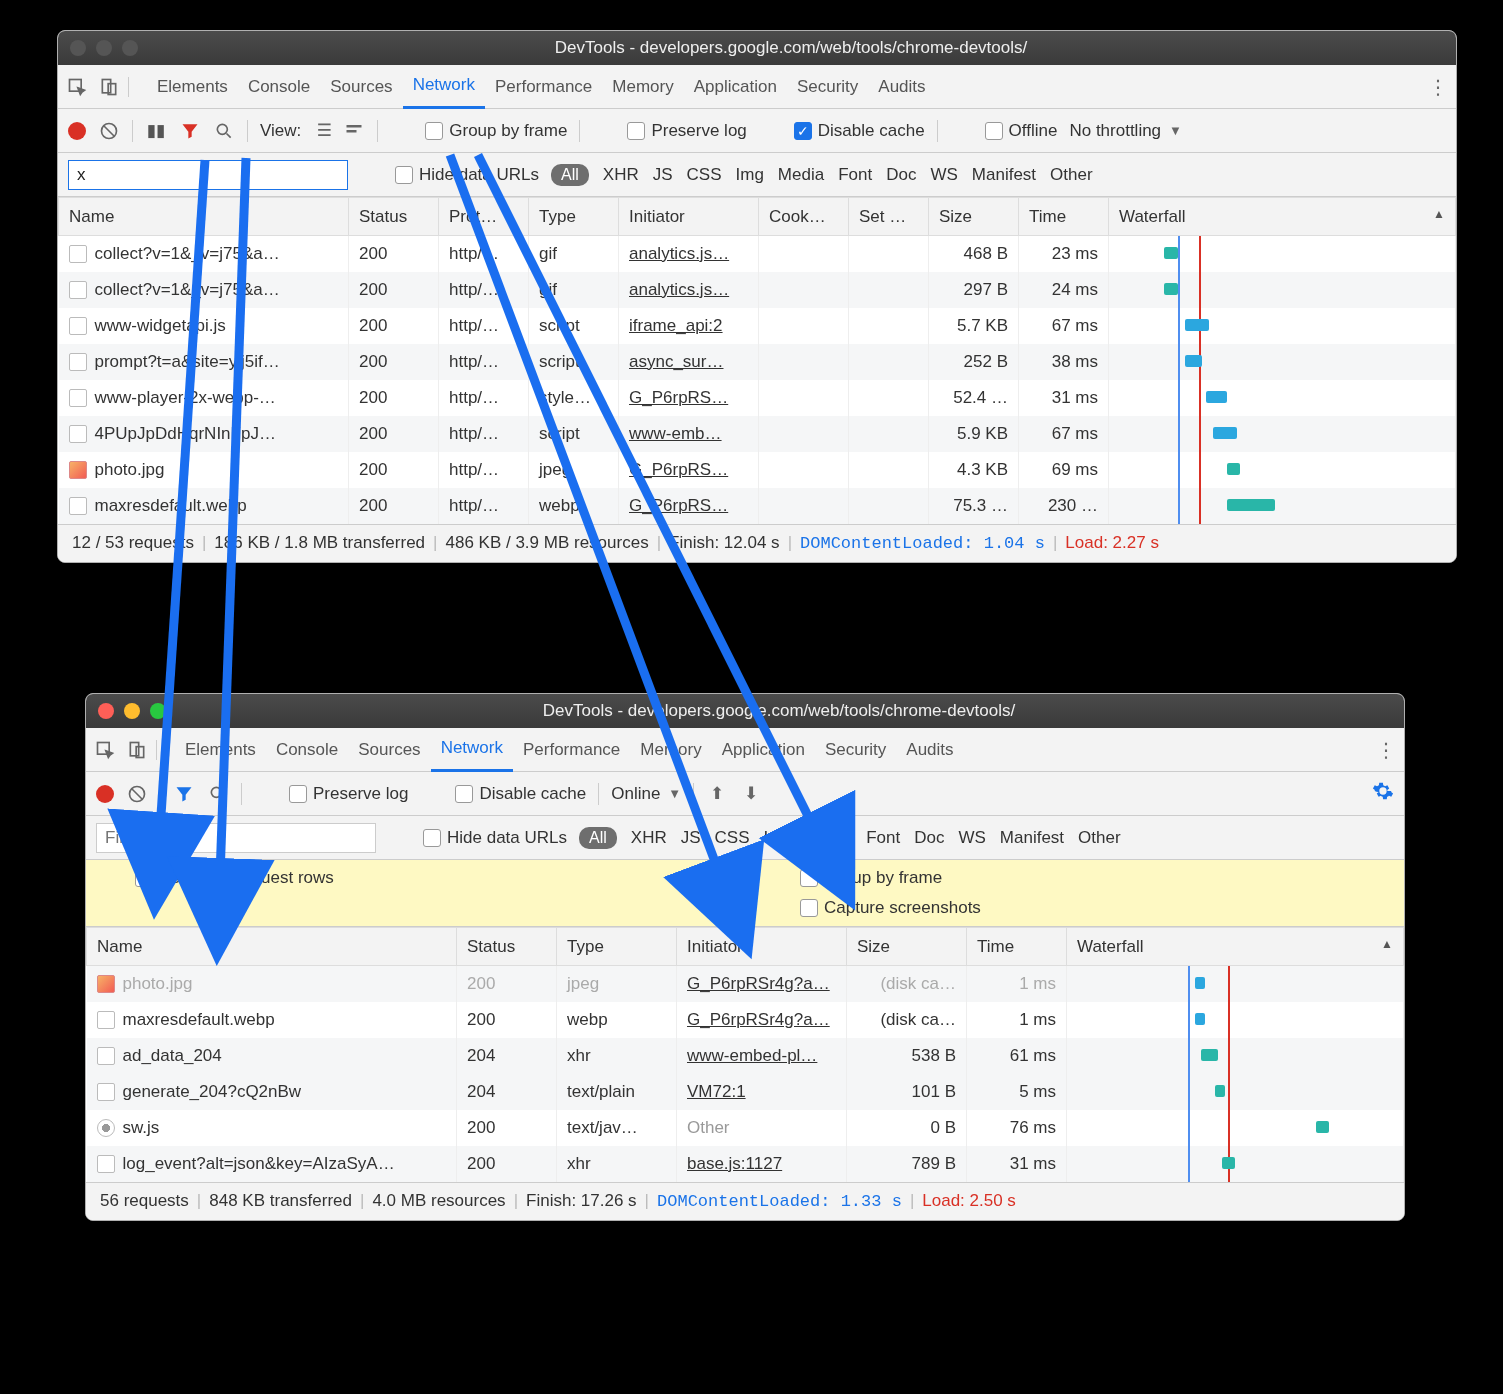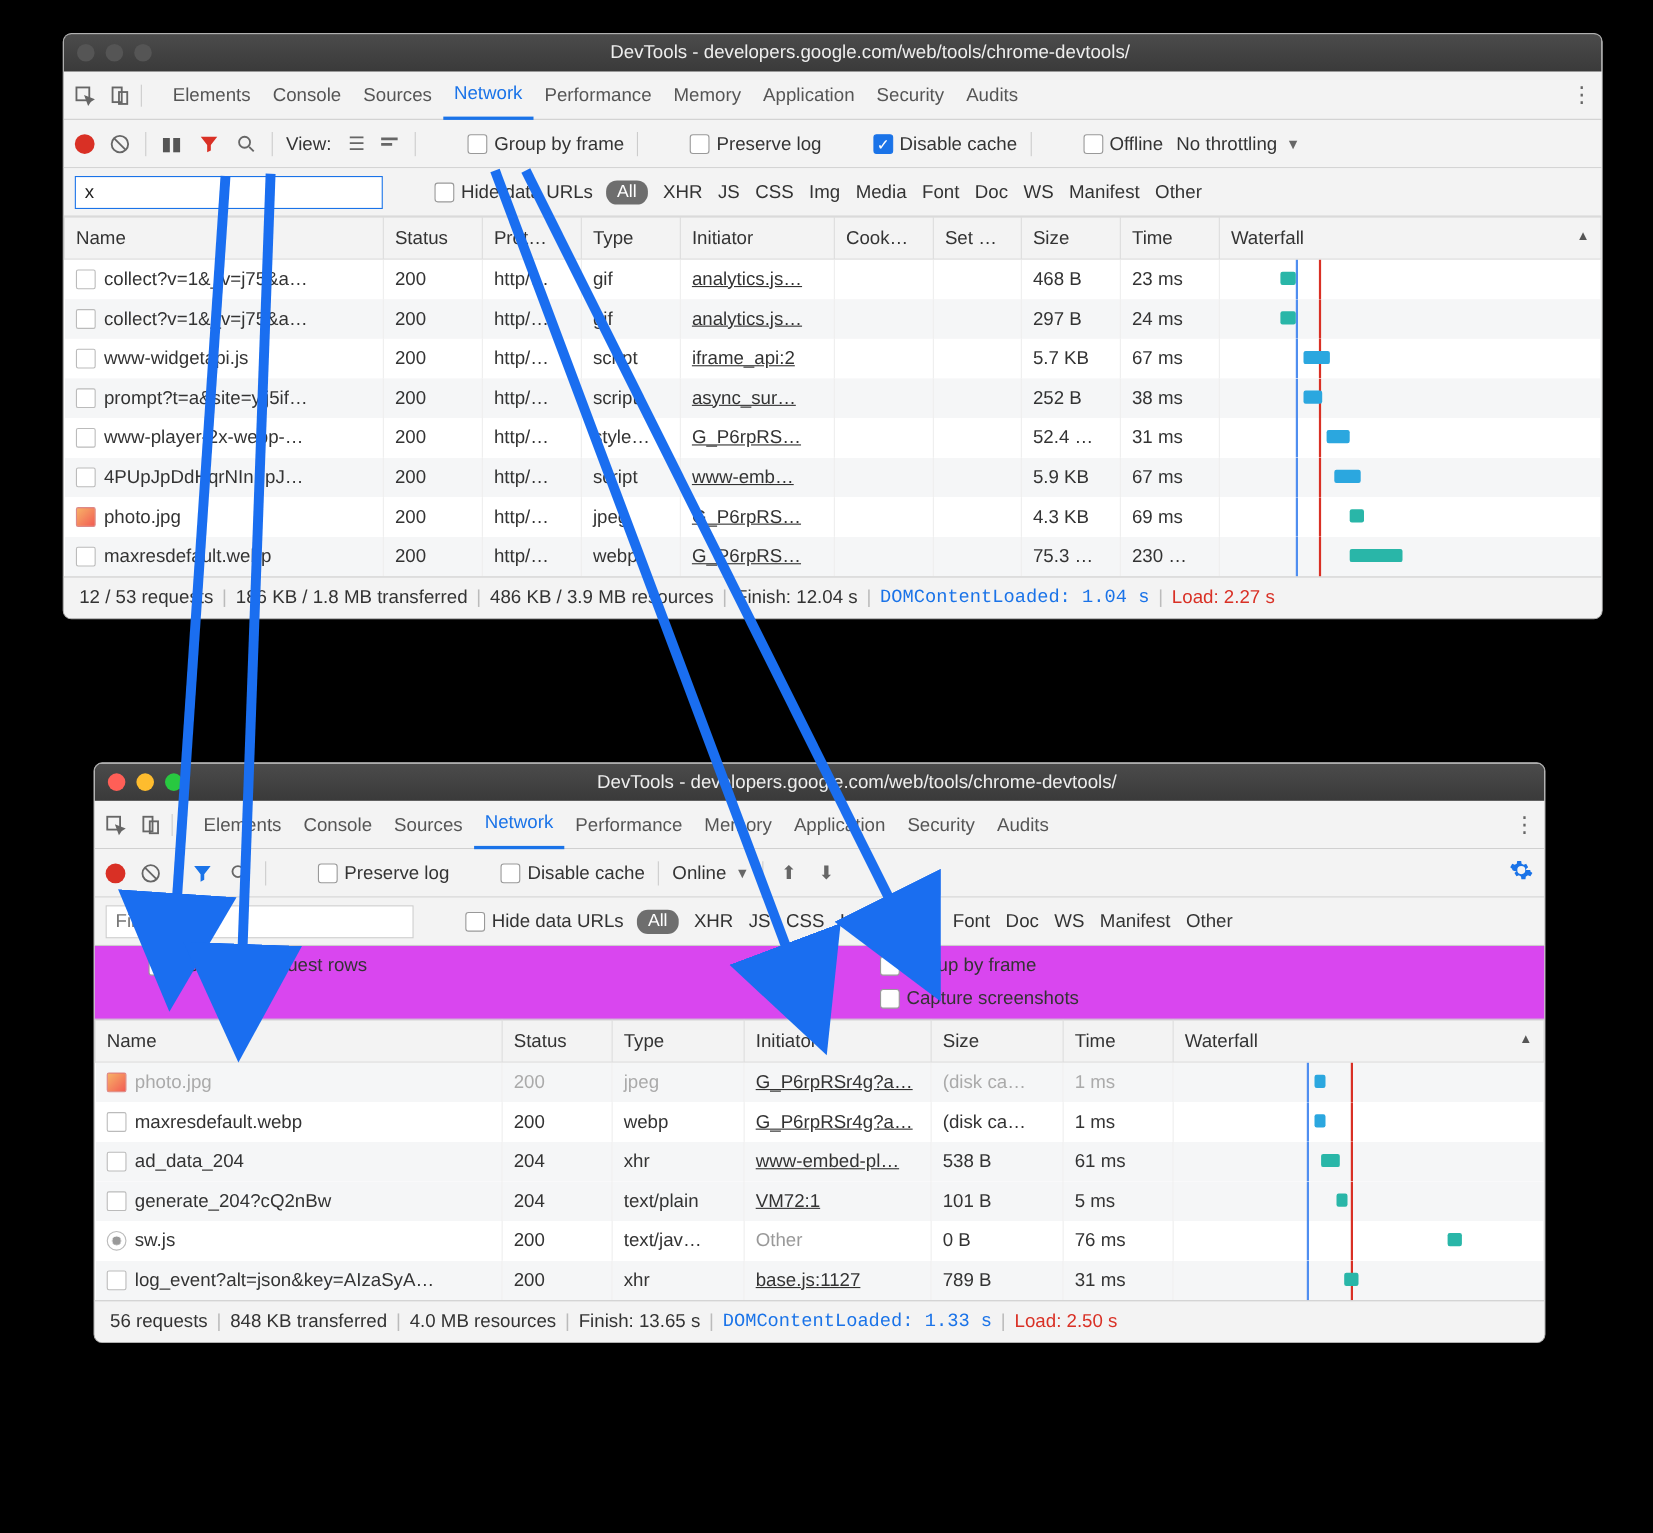--- a/index.html
+++ b/index.html
@@ -63,41 +63,41 @@
     font-size:17px; color:#333; white-space:nowrap;
   }
   .filter-input{
     width:280px; height:30px; border:1px solid #1a73e8; background:#fff;
     padding:0 8px; font-size:17px; color:#222;
   }
   .filter-input.placeholder{ border-color:#ccc; color:#a16207;}
   .pill{background:#6e6e6e;color:#fff;border-radius:10px;padding:2px 10px;font-size:16px;}
   .ftype{color:#333;}
   .settings-row{
-    display:flex; border-bottom:1px solid #ccc; background:#d946ef; padding:8px 14px;
+    display:flex; border-bottom:1px solid #ccc; background:#fef9c3; padding:8px 14px;
     gap:40px;
   }
   .settings-col{flex:1; display:flex; flex-direction:column; gap:10px;}
   .table{ width:100%; border-collapse:collapse; font-size:17px;}
   .table th{
     background:#f3f3f3; border:1px solid #ddd; text-align:left; padding:6px 10px;
     font-weight:400; color:#333; height:38px;
   }
   .table th.sorted::after{content:"▲"; float:right; font-size:12px; color:#555;}
   .table td{
     border-right:1px solid #eee; padding:5px 10px; height:36px;
     white-space:nowrap; overflow:hidden; text-overflow:ellipsis;
   }
   .table tr.even td{background:#f5f6f7;}
   .fileic{display:inline-block;width:18px;height:18px;border:1px solid #bbb;border-radius:2px;margin-right:8px;vertical-align:middle;background:#fff;}
   .fileic.img{background:linear-gradient(135deg,#f7b267,#f25c54);border:1px solid #d88;}
   .fileic.gear{border-radius:50%;background:radial-gradient(circle,#999 35%,transparent 36%);}
   .initiator{text-decoration:underline;color:#333;}
   .initiator.gray{color:#999;text-decoration:none;}
-  .num{}
+  .num{text-align:right;}
   .waterfall-cell{position:relative; padding:0 !important;}
   .wf-bar{position:absolute;height:12px;top:11px;border-radius:2px;}
   .wf-line{position:absolute;top:0;bottom:0;width:2px;}
   .statusbar{
     height:38px;border-top:1px solid #ccc;background:#f3f3f3;
     display:flex;align-items:center;padding:0 14px;gap:8px;
     font-size:17px;color:#333;
   }
   .statusbar .sep{color:#bbb;}
   .dcl{color:#1a73e8;font-family:Liberation Mono, monospace;} .load{color:#d93025;}
@@ -622,21 +622,21 @@
       </tbody>
   </table>
 
   <div class="statusbar">
     <span>56 requests</span>
       <span class="sep">|</span>
     <span>848 KB transferred</span>
       <span class="sep">|</span>
     <span>4.0 MB resources</span>
       <span class="sep">|</span>
-    <span>Finish: 13.65 s</span>
+    <span>Finish: 17.26 s</span>
       <span class="sep">|</span>
     <span class="dcl">DOMContentLoaded: 1.33 s</span>
       <span class="sep">|</span>
     <span class="load">Load: 2.50 s</span>
   </div>
 </div>
 
 <svg id="arrows-svg" class="arrows" style="left:0;top:0;width:1503px;height:1394px;">
   <defs>
       <marker id="ah" markerWidth="14" markerHeight="14" refX="2" refY="6" orient="auto">

